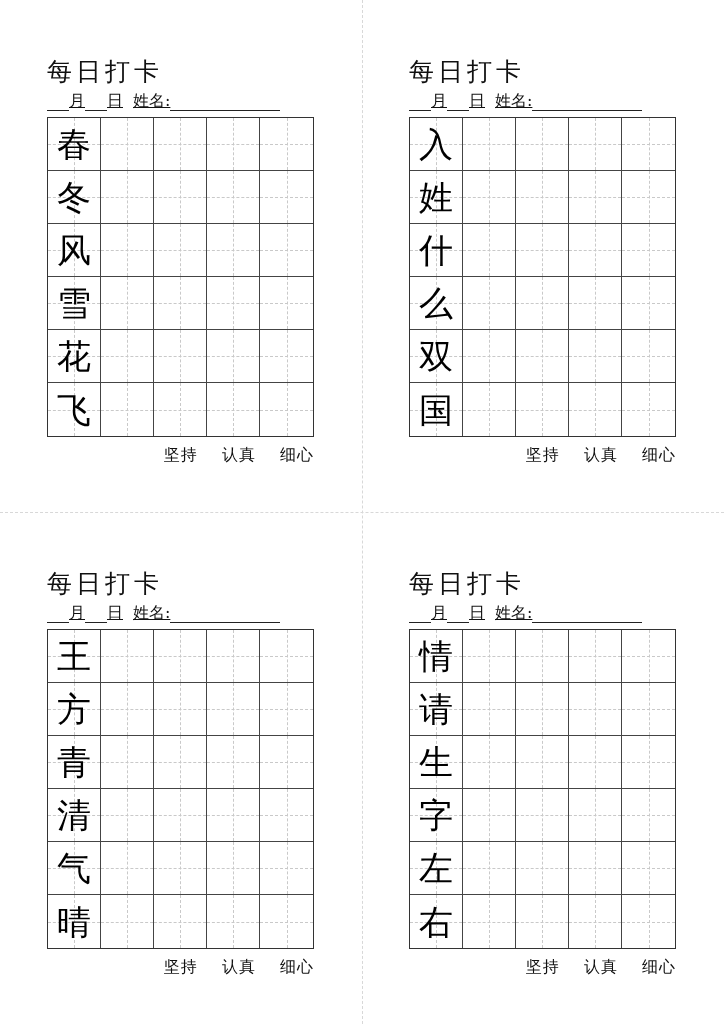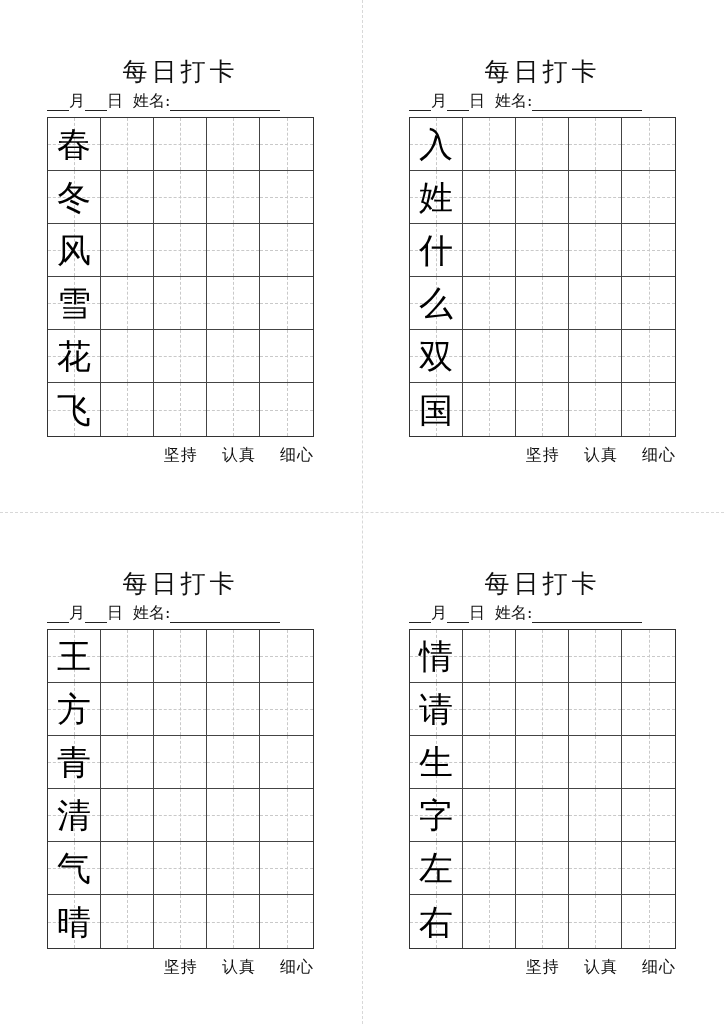--- a/index.html
+++ b/index.html
@@ -3,24 +3,24 @@
 <meta charset="utf-8">
 <style>
   html, body { margin: 0; padding: 0; background: #ffffff; }
   body { width: 724px; height: 1024px; position: relative; overflow: hidden;
          font-family: "DejaVu Serif", "Liberation Serif", serif; color: #111; }
   .cut-v { position: absolute; left: 362px; top: 0; width: 0; height: 1024px;
            border-left: 1px dashed #d8d8d8; }
   .cut-h { position: absolute; left: 0; top: 512px; width: 724px; height: 0;
            border-top: 1px dashed #d8d8d8; }
   .panel { position: absolute; width: 267px; }
-  .panel .title { position: absolute; top: 0; left: 0; width: 100%; text-align: center;
+  .panel .title { position: absolute; top: 0; left: 0; width: 100%; text-align: left;
                   font-size: 25px; letter-spacing: 4px; line-height: 30px; }
   .panel .info { position: absolute; top: 34px; left: 0; width: 100%; height: 22px;
-                 font-size: 16px; line-height: 20px; white-space: nowrap; }
+                 font-size: 16px; line-height: 20px; white-space: nowrap; text-decoration: underline; }
   .blank { display: inline-block; border-bottom: 1px solid #222; height: 18px; vertical-align: bottom; }
   .info span { vertical-align: bottom; }
   .grid { position: absolute; top: 60px; left: 0; width: 267px; height: 320px;
           border: 1px solid #333; box-sizing: border-box;
           display: grid; grid-template-columns: repeat(5, 1fr); grid-template-rows: repeat(6, 1fr); }
   .cell { position: relative; border-right: 1px solid #444; border-bottom: 1px solid #444;
           display: flex; align-items: center; justify-content: center; }
   .cell.last-col { border-right: none; }
   .cell.last-row { border-bottom: none; }
   .cell::before { content: ""; position: absolute; left: 50%; top: 0; bottom: 0;

